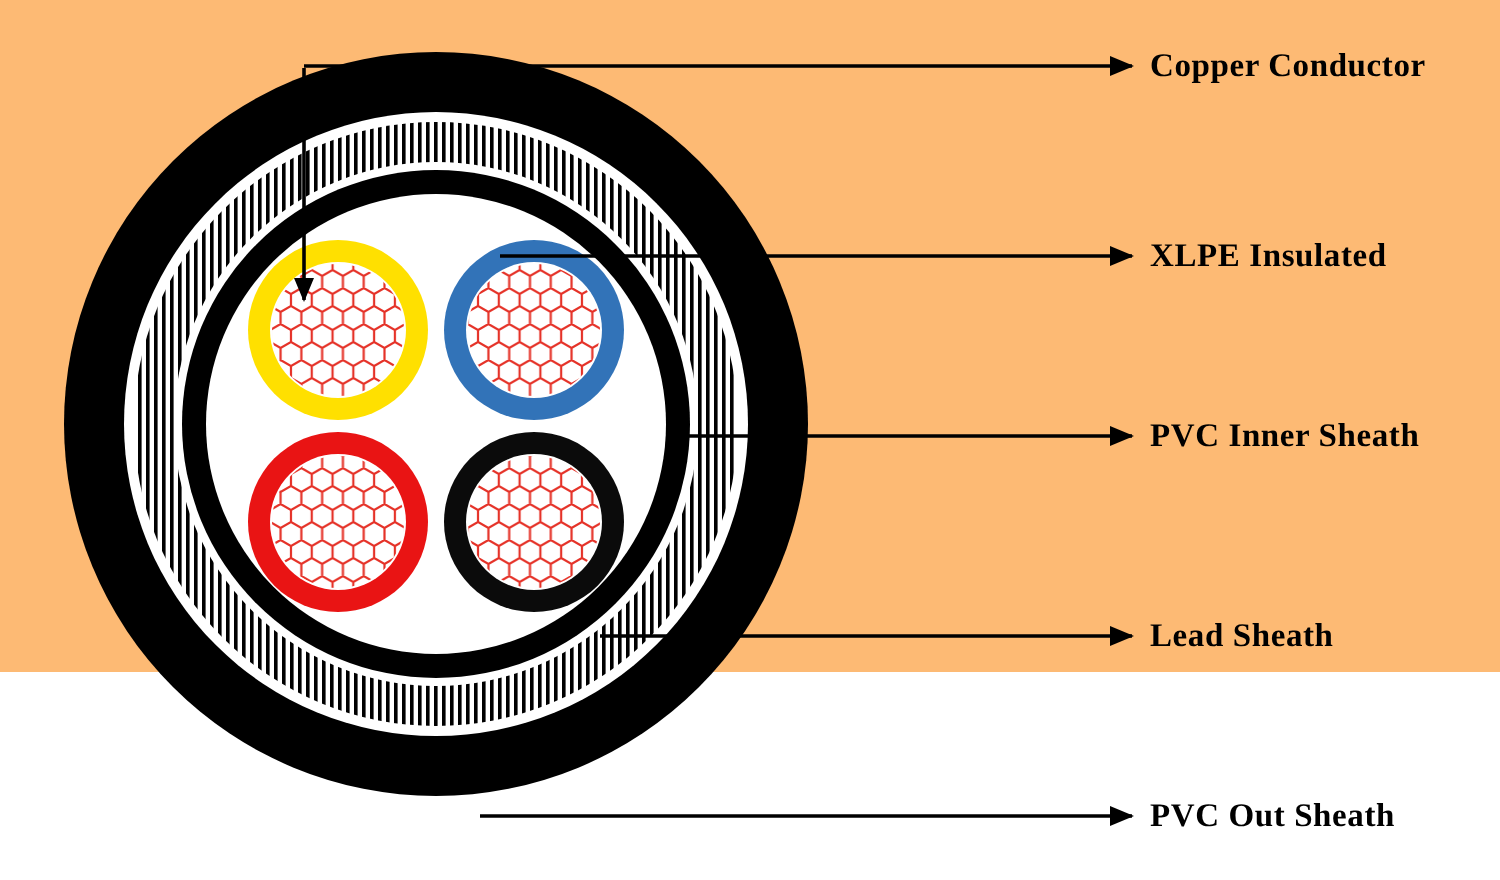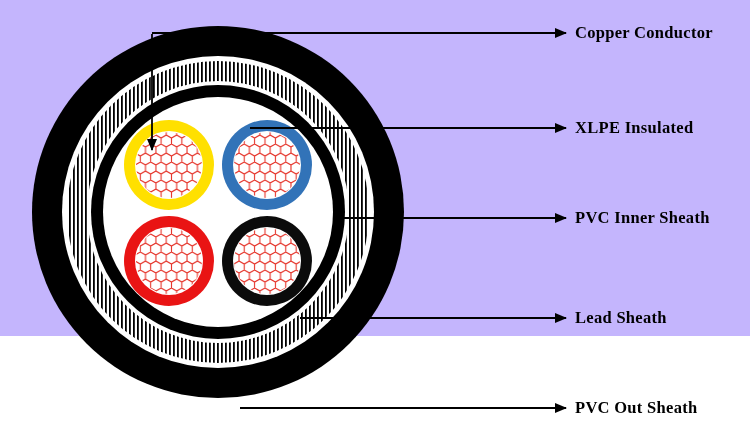--- a/index.html
+++ b/index.html
@@ -8,21 +8,21 @@
     background: #ffffff;
     width: 750px;
     height: 440px;
     overflow: hidden;
     font-family: "Liberation Serif", serif;
   }
   .stage {
     position: relative;
     width: 750px;
     height: 336px;
-    background: #c4b5fd;
+    background: #fdba74;
   }
   .diagram-label {
     font-family: "Liberation Serif", serif;
     font-weight: 700;
     font-size: 16.5px;
     fill: #000000;
     letter-spacing: 0.3px;
   }
   .leader {
     stroke: #000000;

